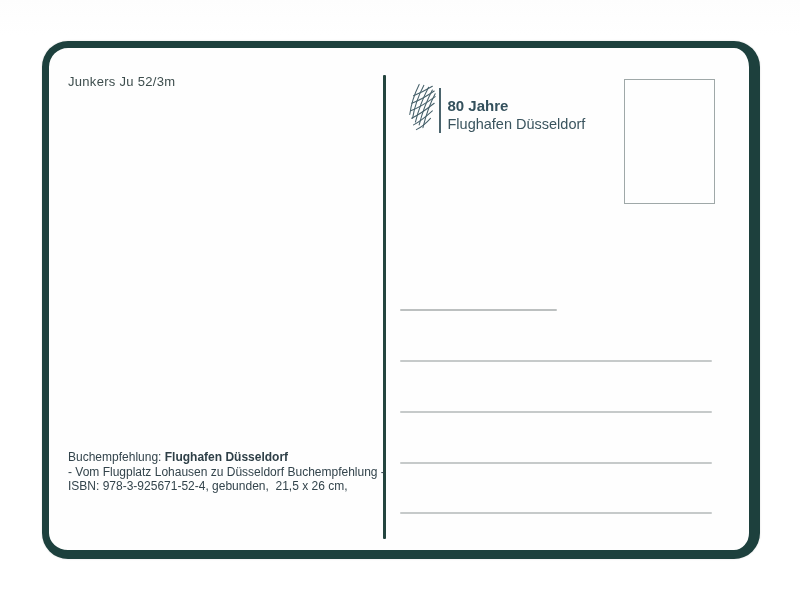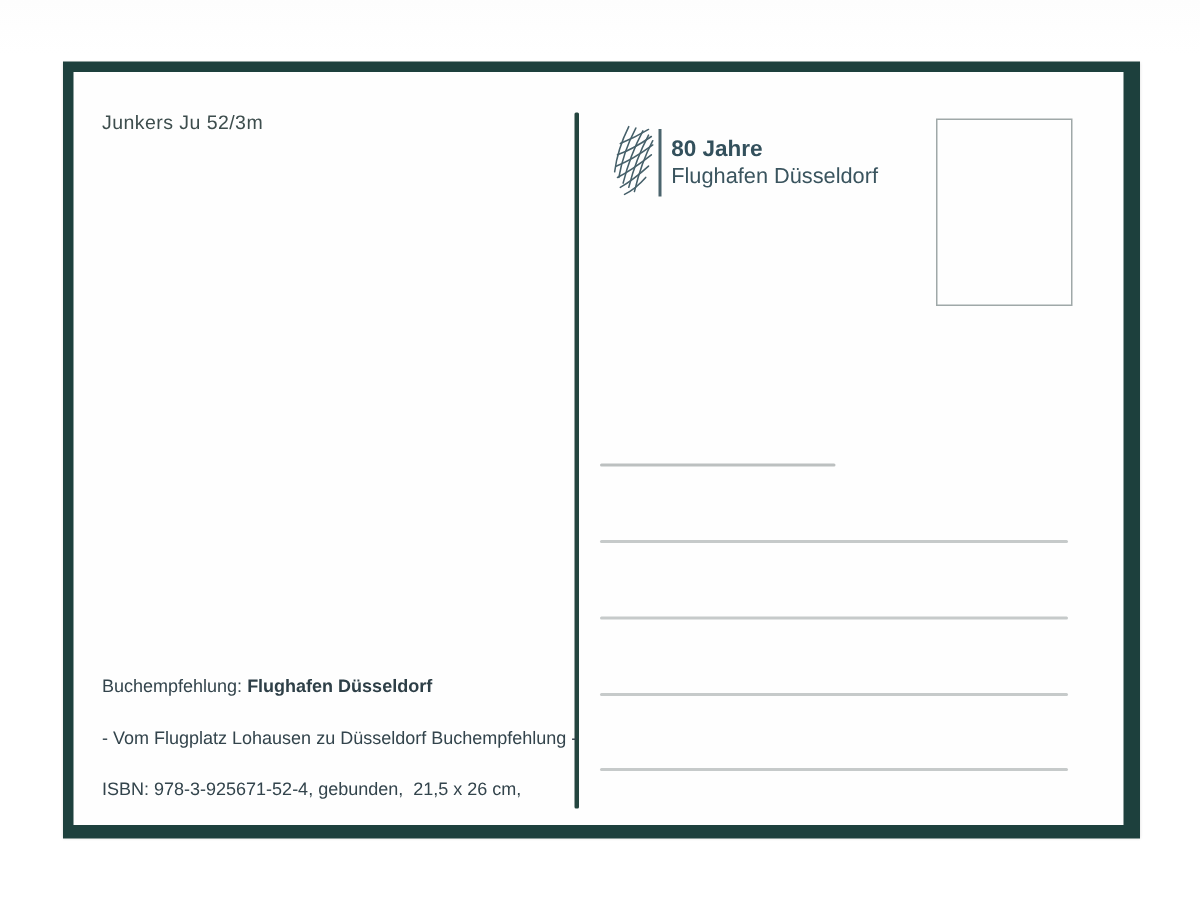--- a/index.html
+++ b/index.html
@@ -21,20 +21,21 @@
     position: absolute;
     left: 42px;
     top: 41px;
     width: 700px;
     height: 502px;
     background: #fefefe;
     border-style: solid;
     border-color: #1d403d;
     border-width: 7px 11px 9px 7px;
     box-shadow: 0 0 2px rgba(0,0,0,0.15);
+    border-radius: 26px;
   }
   .caption {
     position: absolute;
     left: 19px;
     top: 26px;
     font-size: 13px;
     letter-spacing: 0.3px;
     color: #3d4d4d;
   }
   .center-divider {
@@ -44,21 +45,21 @@
     width: 3px;
     height: 464px;
     background: #24453f;
     border-radius: 1px;
   }
   .logo {
     position: absolute;
     left: 357px;
     top: 33px;
     display: flex;
-    align-items: center;
+    align-items: flex-end;
   }
   .logo svg { display: block; }
   .logo-sep {
     width: 1.5px;
     height: 45px;
     background: #4b646d;
     margin-left: 1px;
     margin-top: 3px;
   }
   .logo-text {
@@ -95,21 +96,21 @@
   }
   .addr-line.short { width: 157px; background: #bcc0c0; }
   .book {
     position: absolute;
     left: 19px;
     top: 402px;
     font-size: 12px;
     line-height: 14.5px;
     color: #33444c;
   }
-  .book-line { white-space: pre-wrap; margin-top: 20px; }
+  .book-line { white-space: pre-wrap; }
   .book strong { font-weight: bold; color: #2e3f47; }
 </style>
 </head>
 <body>
 
 <div class="page">
   <div class="postcard">
 
     <div class="caption">Junkers Ju 52/3m</div>
 

